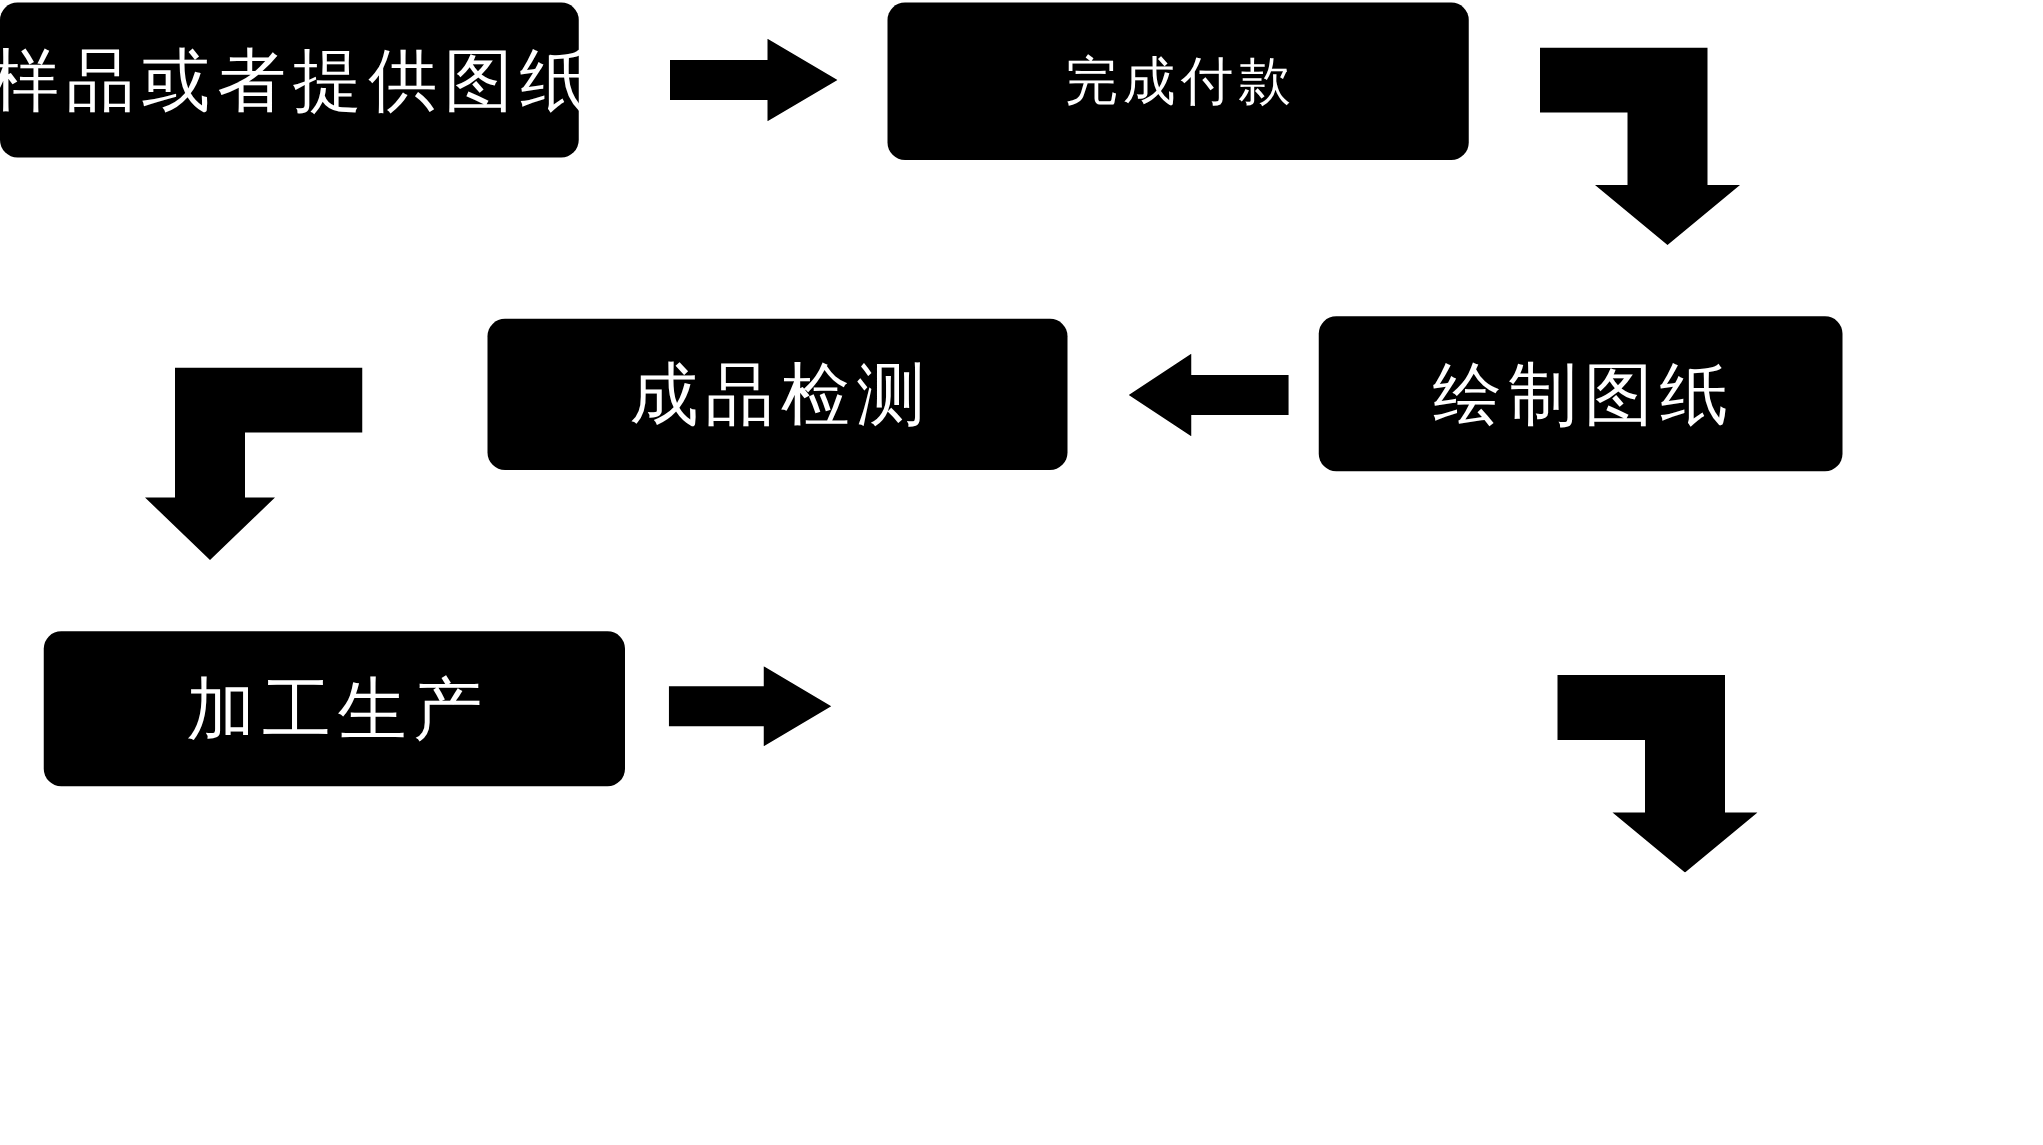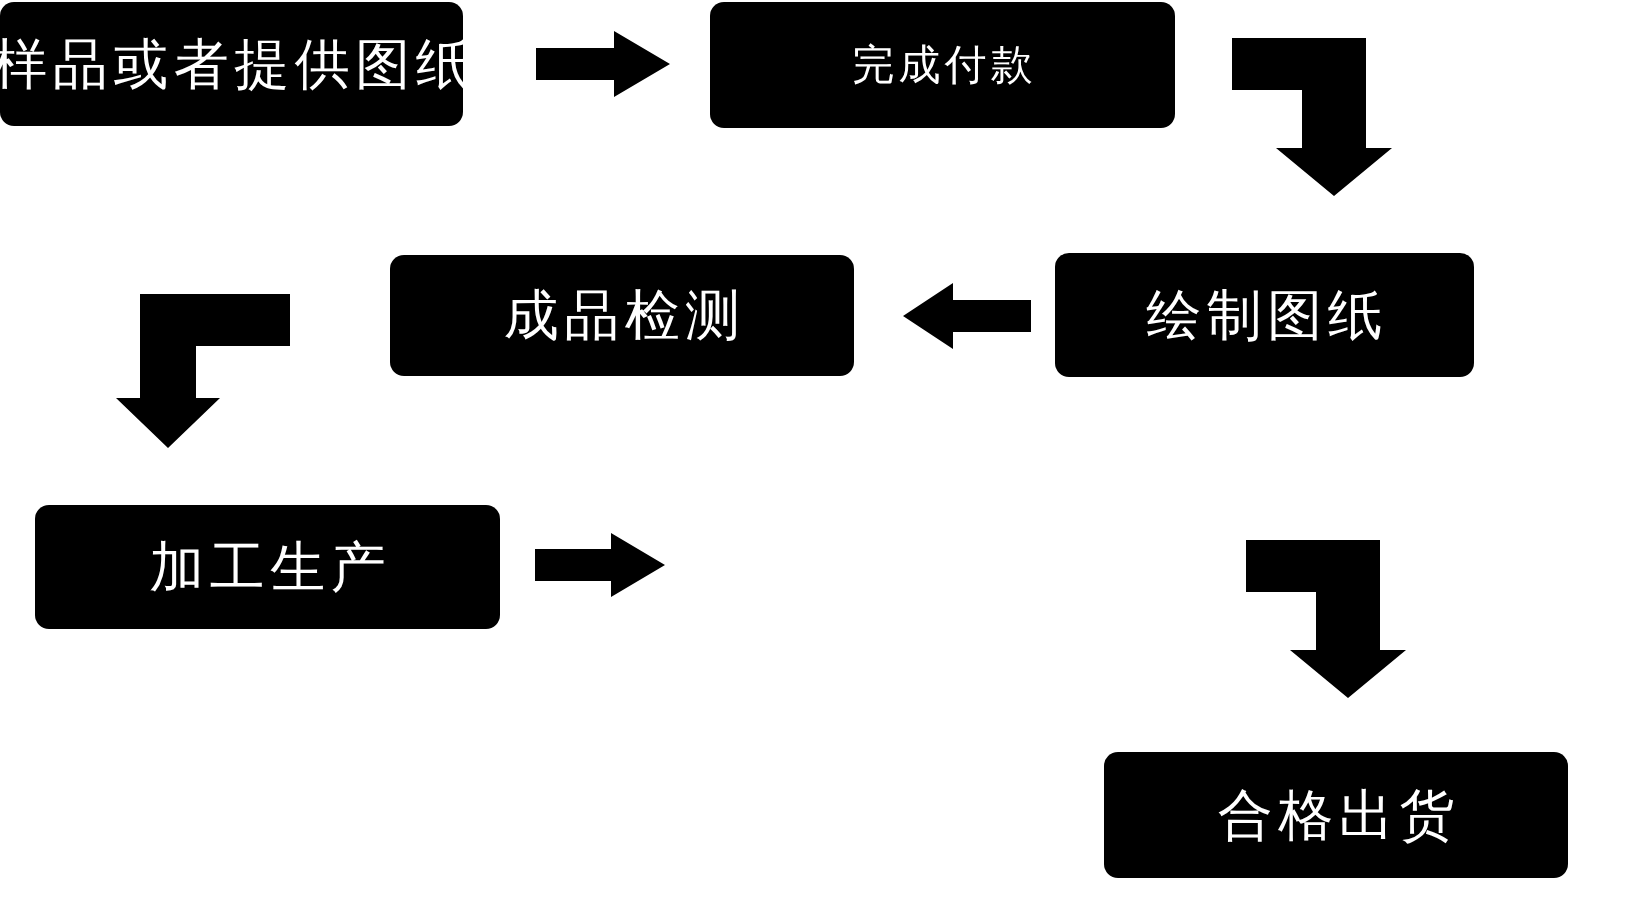--- a/index.html
+++ b/index.html
@@ -107,17 +107,14 @@
     </svg>
   </div>
 
 
   <div class="arrow" id="arrow-6" style="left:1246px; top:540px; width:160px; height:158px;">
     <svg width="160" height="158" viewBox="0 0 160 158">
       <path d="M0,0 H160 V110 H186 L128,158 L70,110 H96 V52 H0 Z" fill="#000000" transform="translate(-26,0)"></path>
     </svg>
   </div>
 
-  <div class="node" id="node-ship">
-    <span class="node-label">合格出货</span>
-  </div>
 
 </div>
 
 </body></html>

